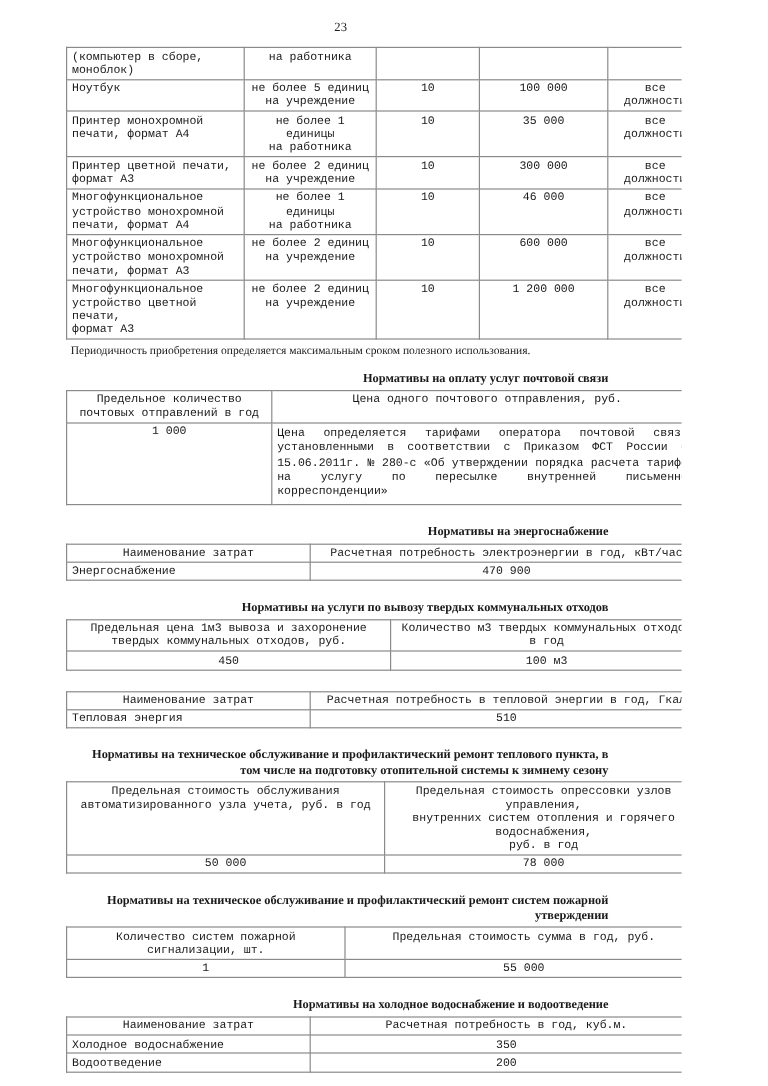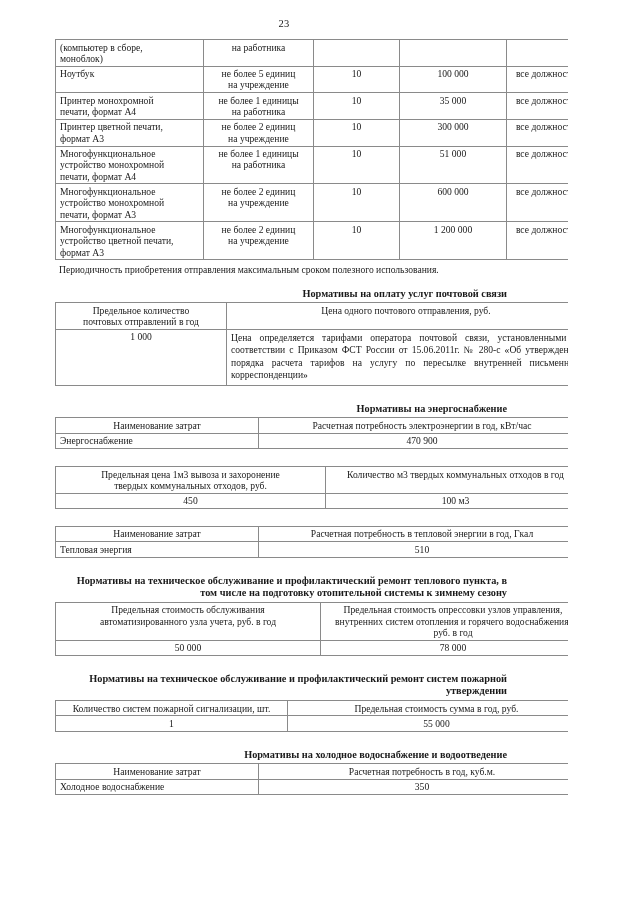--- a/index.html
+++ b/index.html
@@ -38,20 +38,21 @@
   }
   .spacer-lg { height: 17px; }
   .spacer-md { height: 12px; }
 
   table.doc {
     width: 530px;
     border-collapse: collapse;
     table-layout: fixed;
     font-size: 9.6px;
     line-height: 1.18;
+    font-family: Liberation Mono, monospace;
   }
   table.doc td, table.doc th {
     border: 1px solid #8a8a8a;
     padding: 1.5px 4px;
     vertical-align: top;
     font-weight: normal;
   }
   .c-left   { text-align: left; }
   .c-center { text-align: center; }
   .c-just   { text-align: justify; text-align-last: left; }
@@ -144,21 +145,21 @@
         <td class="c-center">300 000</td>
         <td class="c-center">все должности</td>
       </tr>
       <tr>
         <td class="c-left cell-multiline">Многофункциональное
 устройство монохромной
 печати, формат А4</td>
         <td class="c-center cell-multiline">не более 1 единицы
 на работника</td>
         <td class="c-center">10</td>
-        <td class="c-center">51 000</td>
+        <td class="c-center">46 000</td>
         <td class="c-center">все должности</td>
       </tr>
       <tr>
         <td class="c-left cell-multiline">Многофункциональное
 устройство монохромной
 печати, формат А3</td>
         <td class="c-center cell-multiline">не более 2 единиц
 на учреждение</td>
         <td class="c-center">10</td>
         <td class="c-center">600 000</td>
@@ -170,21 +171,21 @@
 формат А3</td>
         <td class="c-center cell-multiline">не более 2 единиц
 на учреждение</td>
         <td class="c-center">10</td>
         <td class="c-center">1 200 000</td>
         <td class="c-center">все должности</td>
       </tr>
     </tbody>
   </table>
 
-  <p class="note">Периодичность приобретения отправления максимальным сроком полезного использования.</p>
+  <p class="note">Периодичность приобретения определяется максимальным сроком полезного использования.</p>
 
   <div class="spacer-md"></div>
   <div class="section-title">Нормативы на оплату услуг почтовой связи</div>
   <table class="doc t-postal">
     <colgroup>
         <col class="c1">
         <col class="c2">
       </colgroup>
     <tbody>
       <tr>
@@ -212,20 +213,21 @@
         <th class="c-center">Расчетная потребность электроэнергии в год, кВт/час</th>
       </tr>
       <tr>
         <td class="c-left">Энергоснабжение</td>
         <td class="c-center">470 900</td>
       </tr>
     </tbody>
   </table>
 
   <div class="spacer-lg"></div>
+  <div class="section-title">Нормативы на услуги по вывозу твердых коммунальных  отходов</div>
   <table class="doc t-waste">
     <colgroup>
         <col class="c1">
         <col class="c2">
       </colgroup>
     <tbody>
       <tr>
         <th class="c-center cell-multiline">Предельная цена 1м3 вывоза и захоронение
 твердых коммунальных отходов, руб.</th>
         <th class="c-center">Количество м3 твердых коммунальных отходов в год</th>
@@ -305,16 +307,20 @@
       </colgroup>
     <tbody>
       <tr>
         <th class="c-center">Наименование затрат</th>
         <th class="c-center">Расчетная потребность в год, куб.м.</th>
       </tr>
       <tr>
         <td class="c-left">Холодное водоснабжение</td>
         <td class="c-center">350</td>
       </tr>
+      <tr>
+        <td class="c-left">Водоотведение</td>
+        <td class="c-center">200</td>
+      </tr>
     </tbody>
   </table>
 
 </div>
 
 </body></html>

